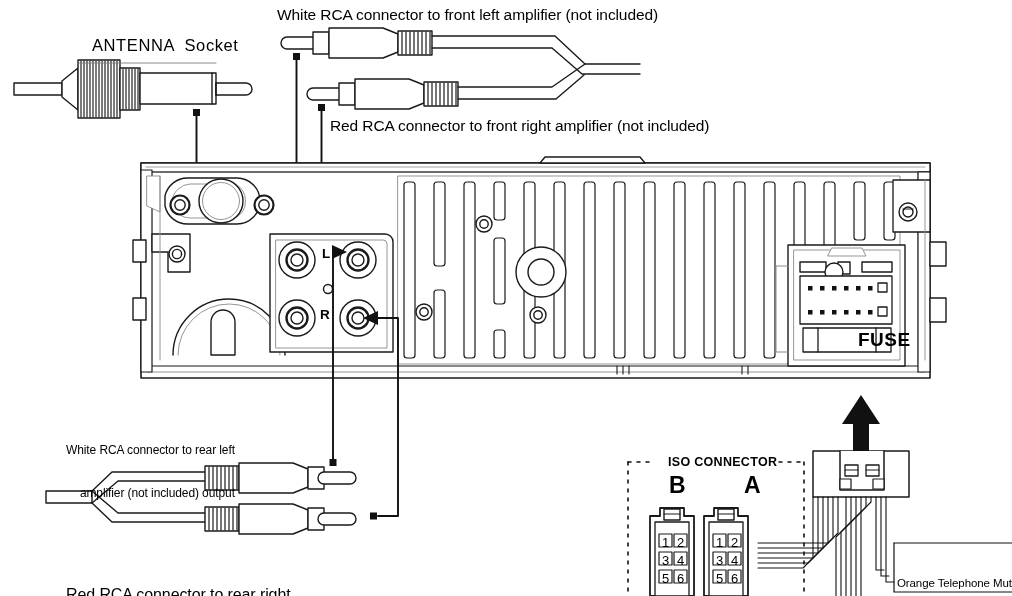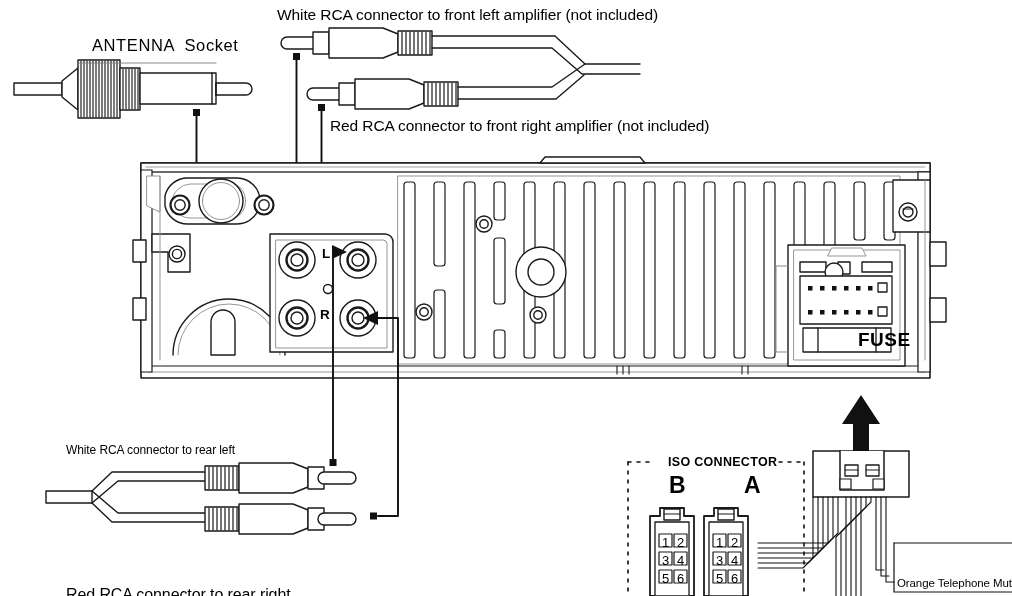--- a/index.html
+++ b/index.html
@@ -459,20 +459,21 @@
   </svg>
 
   <div class="lbl lbl-antenna">ANTENNA  Socket</div>
 
   <div class="lbl lbl-fl">White RCA connector to front left amplifier (not included)</div>
 
   <div class="lbl lbl-fr">Red RCA connector to front right amplifier (not included)</div>
 
   <div class="lbl lbl-rl">
     <div>White RCA connector to rear left</div>
+    <div>amplifier (not included) output</div>
   </div>
 
   <div class="lbl lbl-rr">
     <div>Red RCA connector to rear right</div>
     
   </div>
 
   <div class="lbl lbl-L">L</div>
 
   <div class="lbl lbl-R">R</div>

